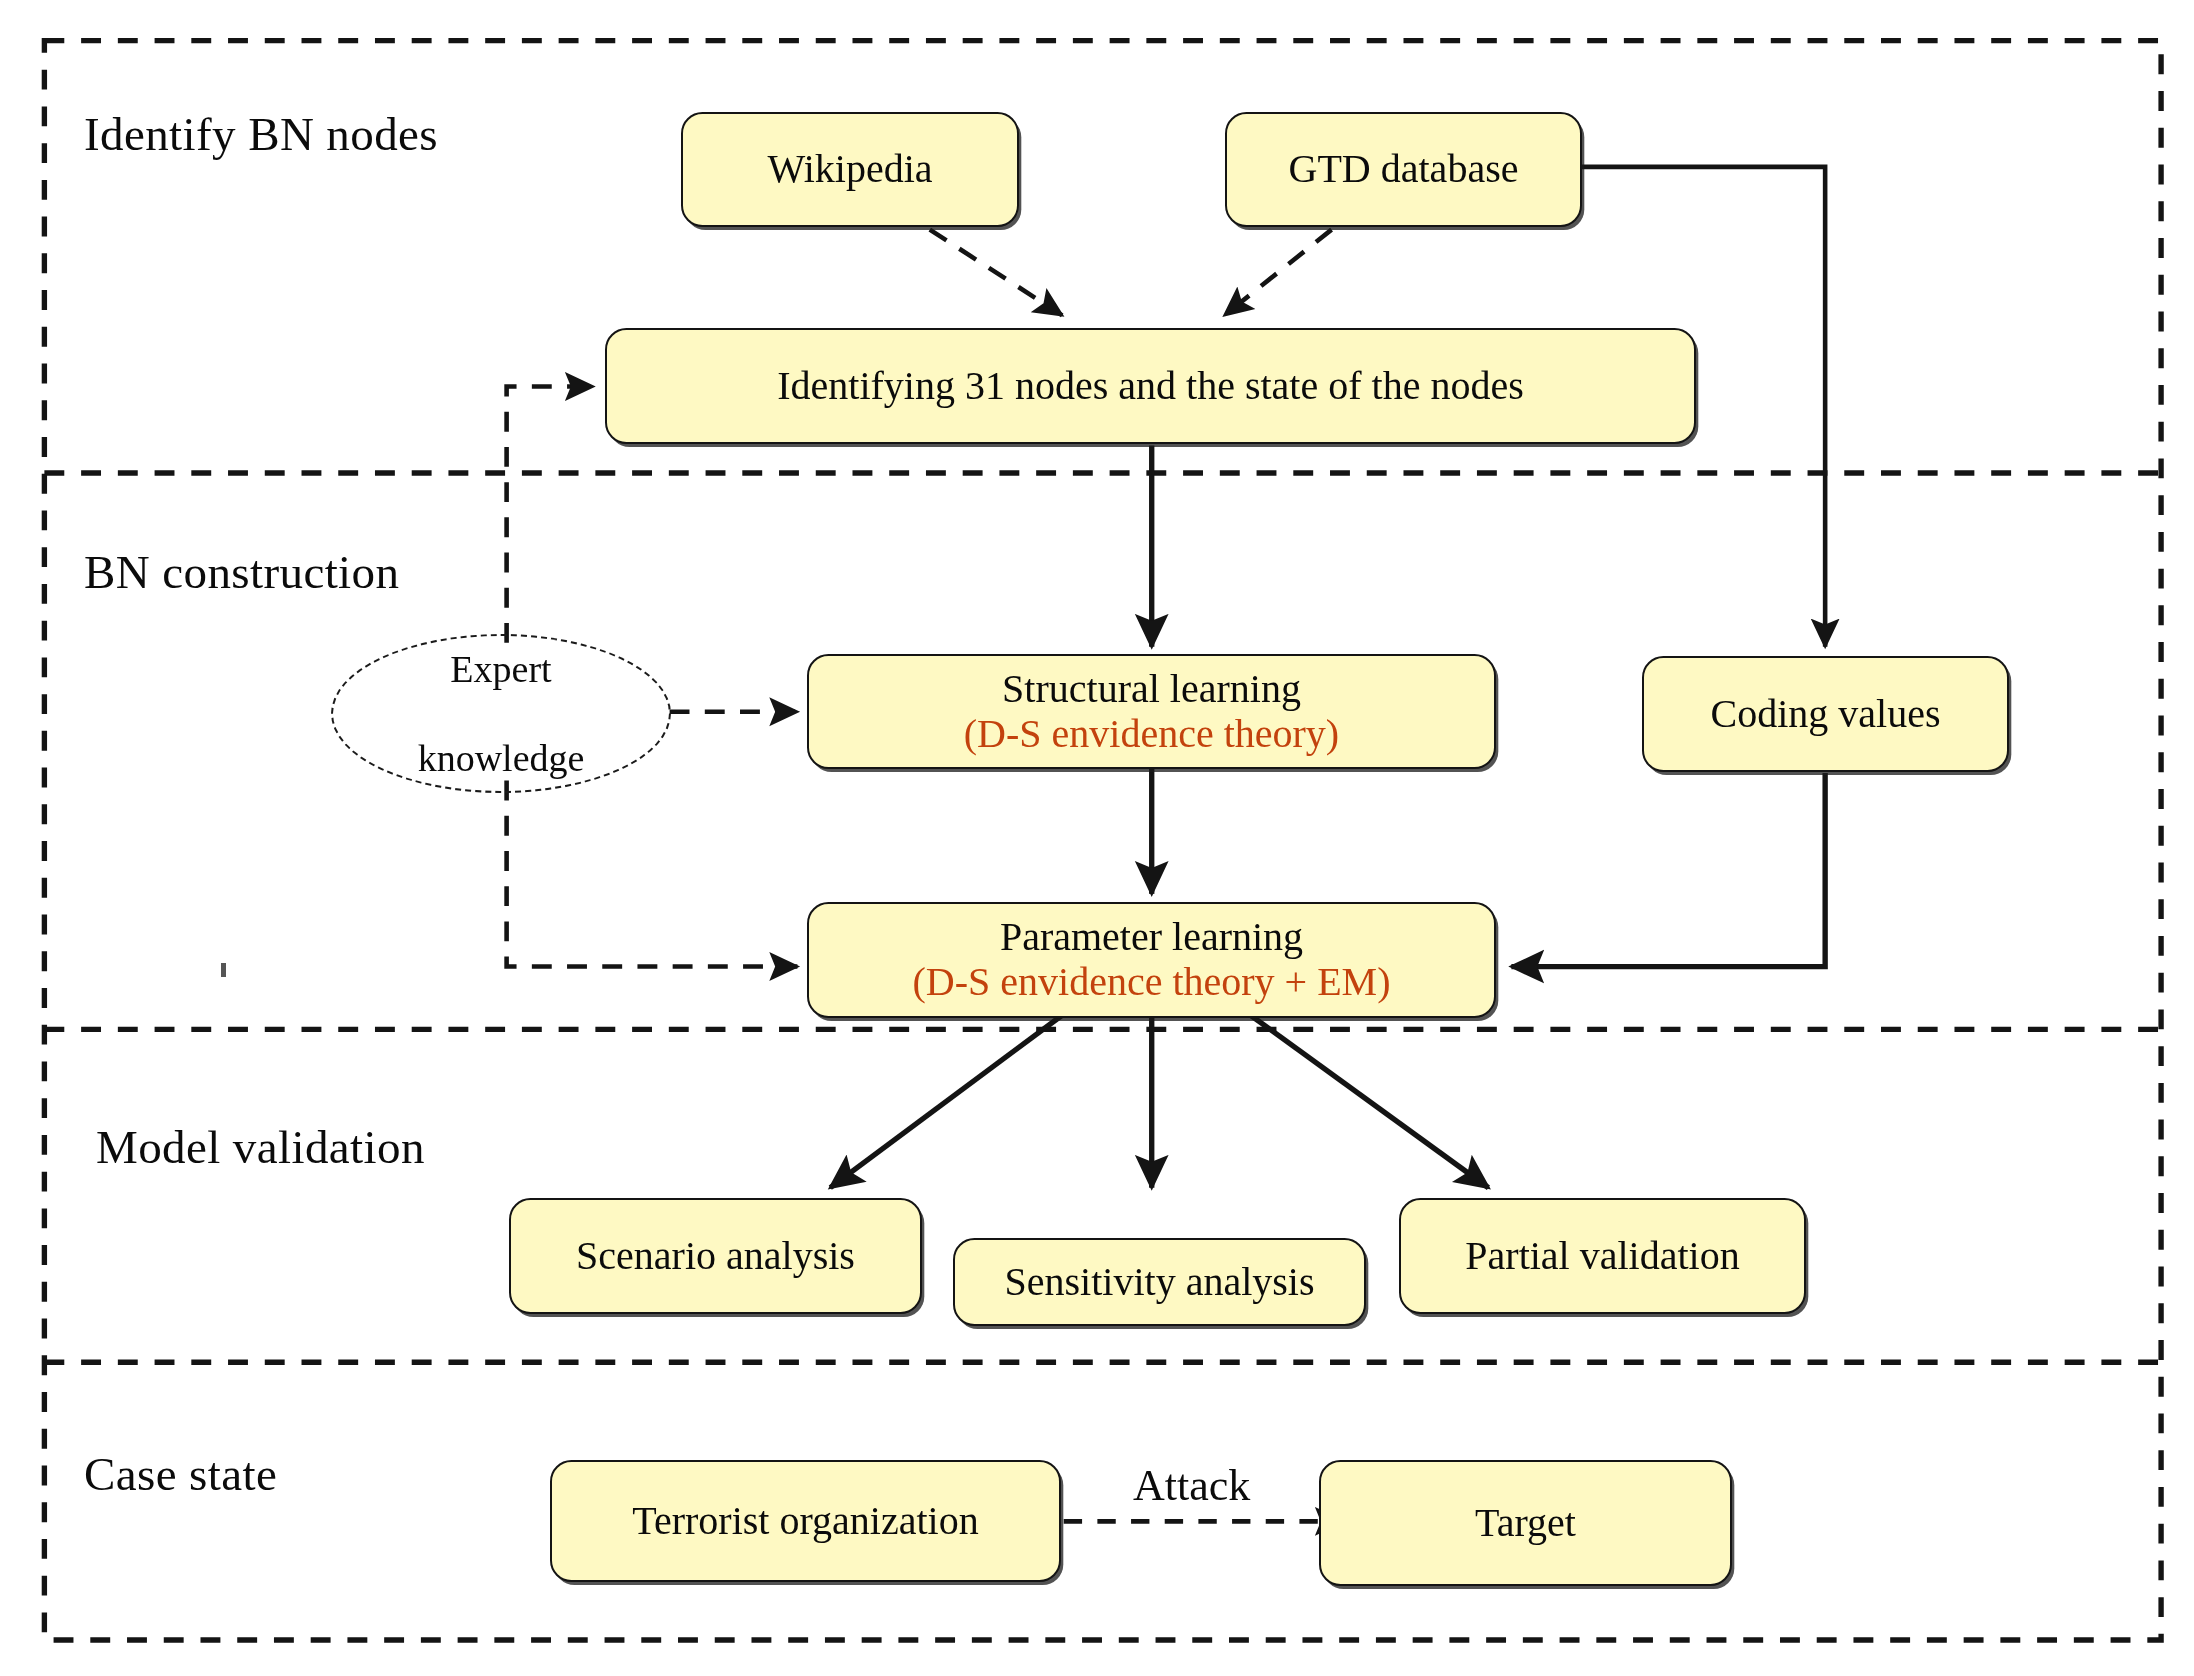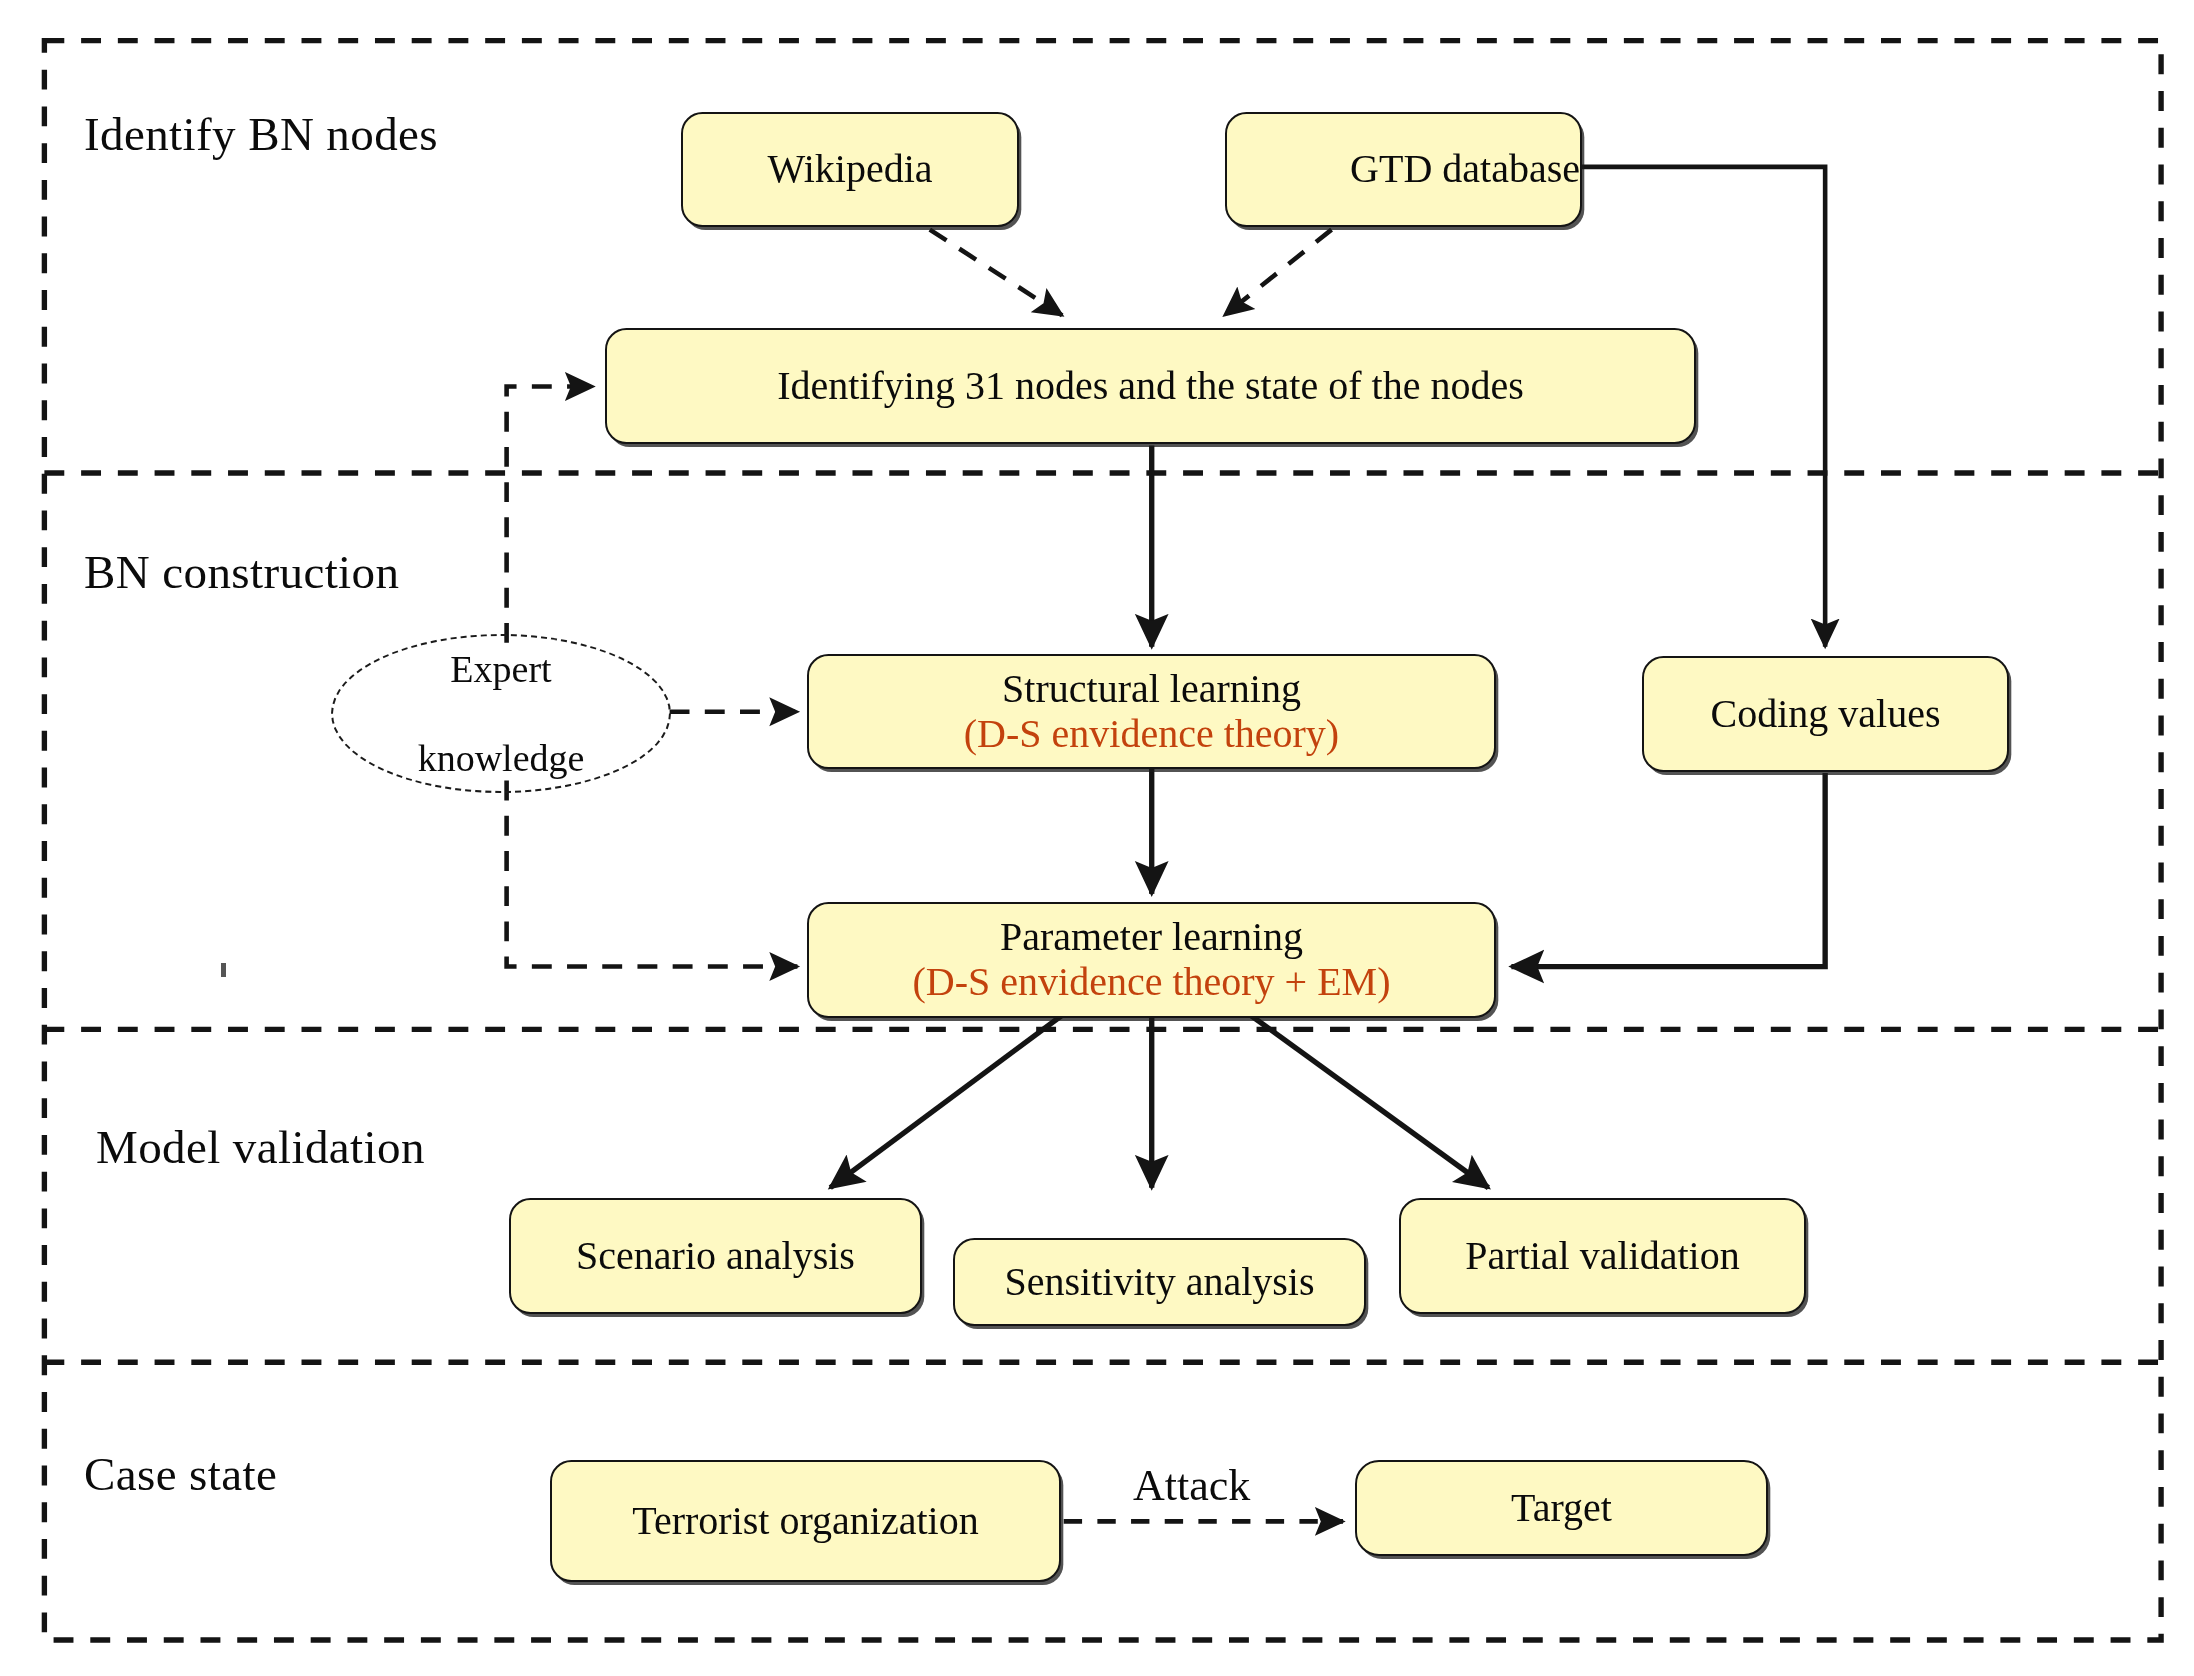--- a/index.html
+++ b/index.html
@@ -125,21 +125,21 @@
   <div class="section-title" style="left:96px;top:1120px;">Model validation</div>
 
   <div class="section-title" style="left:84px;top:1447px;">Case state</div>
 
   <div class="speck" style="left:221px;top:963px;"></div>
 
   <div class="node" style="left:681px;top:112px;width:338px;height:115px;">
     <span class="l1">Wikipedia</span>
   </div>
 
-  <div class="node" style="left:1225px;top:112px;width:357px;height:115px;align-items:flex-end;">
+  <div class="node" style="left:1225px;top:112px;width:357px;height:115px;">
     <span class="l1">GTD database</span>
   </div>
 
   <div class="node" style="left:605px;top:328px;width:1091px;height:116px;">
     <span class="l1">Identifying 31 nodes and the state of the nodes</span>
   </div>
 
   <div class="ellipse-node" style="left:331px;top:634px;width:340px;height:159px;">
     <span>Expert</span>
     <span>knowledge</span>
@@ -168,20 +168,20 @@
   </div>
 
   <div class="node" style="left:1399px;top:1198px;width:407px;height:116px;">
     <span class="l1">Partial validation</span>
   </div>
 
   <div class="node" style="left:550px;top:1460px;width:511px;height:122px;">
     <span class="l1">Terrorist organization</span>
   </div>
 
-  <div class="node" style="left:1355px;top:1460px;width:413px;height:96px;border-radius:24px;">
+  <div class="node" style="left:1319px;top:1460px;width:413px;height:126px;">
     <span class="l1">Target</span>
   </div>
 
   <div class="edge-label" style="left:1133px;top:1460px;">Attack</div>
 
 </div>
 
 
 </body></html>

